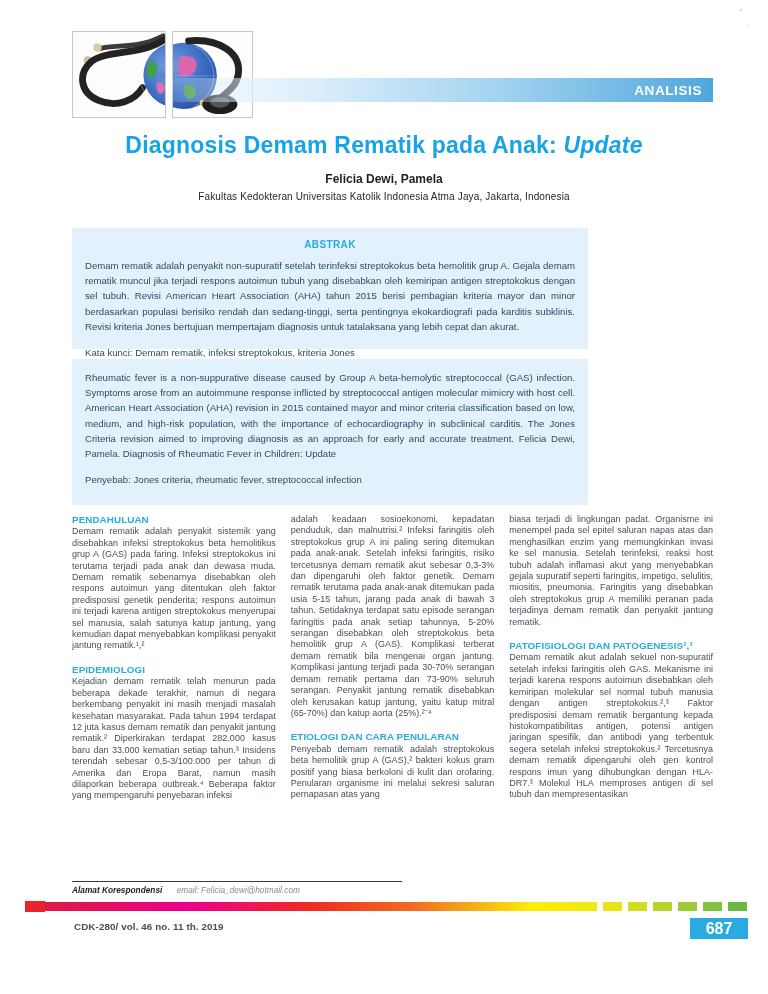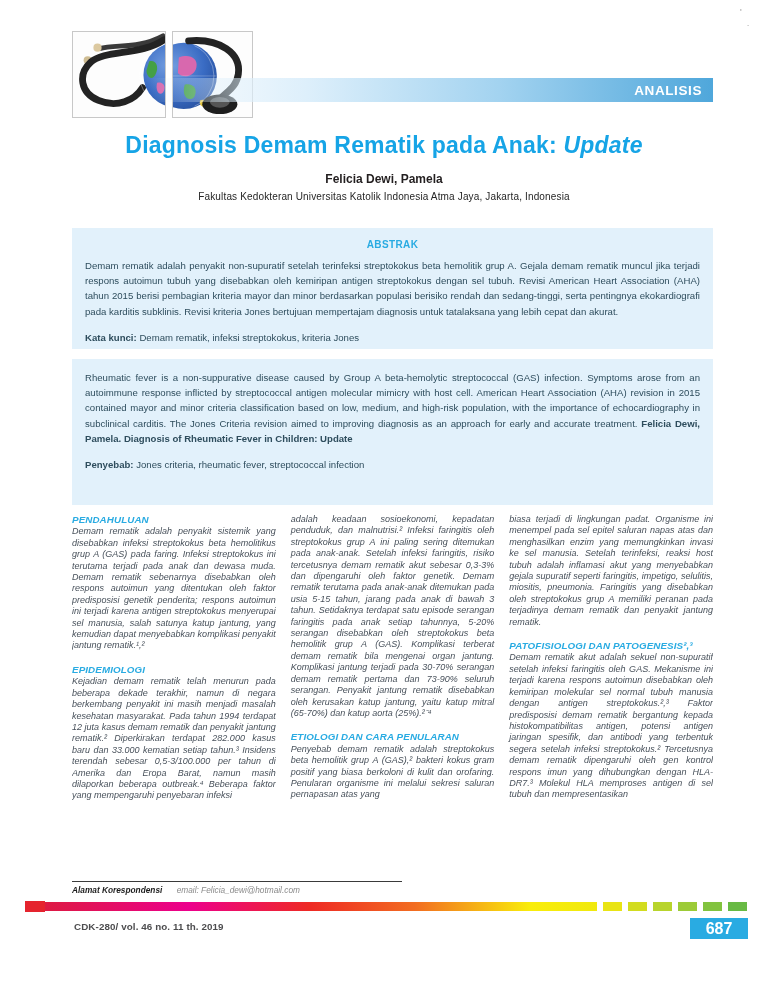--- a/index.html
+++ b/index.html
@@ -26,32 +26,32 @@
   .banner span{color:#ffffff;font-weight:bold;font-size:13.5px;letter-spacing:.6px;}
   
   .title{position:absolute;top:132px;left:0;right:0;margin:0;text-align:center;
     font-size:23px;font-weight:bold;color:#16a4e6;letter-spacing:.2px;}
   .title .it{font-style:italic;}
   .authors{position:absolute;top:172px;left:0;right:0;text-align:center;
     font-weight:bold;font-size:12px;color:#231f20;}
   .affiliation{position:absolute;top:191px;left:0;right:0;text-align:center;
     font-size:10px;color:#262626;letter-spacing:.15px;}
   
-  .absbox{position:absolute;left:72px;width:641px;background:#e2f1fb;
+  .absbox{position:absolute;left:72px;width:516px;background:#e2f1fb;
     box-sizing:border-box;padding:11px 13px;color:#2e4d5d;}
   .abs1{top:228px;height:121px;}
   .abs2{top:359px;height:146px;}
   .abs-heading{text-align:center;color:#29abe2;font-weight:bold;font-size:10px;
     letter-spacing:.4px;margin:0 0 8px 0;}
   .abs-body{margin:0;font-size:9.6px;line-height:15.2px;text-align:justify;}
   .abs-keywords{margin:13px 0 0 0;font-size:9.6px;}
-  .b{font-weight:bold;}
+  .b{font-weight:normal;}
   
   .columns{position:absolute;left:72px;top:514px;width:641px;height:366px;
-    display:flex;gap:15px;overflow:hidden;font-style:italic;}
+    display:flex;gap:15px;overflow:hidden;}
   .col{flex:1;font-size:9px;line-height:11.4px;text-align:justify;color:#47505a;}
   .col h3{color:#29abe2;font-size:9.8px;font-weight:bold;margin:0 0 1px 0;letter-spacing:.1px;}
   .col h3.mt{margin-top:12px;}
   .col p{margin:0;}
   
   .correspondence{position:absolute;left:72px;top:881px;width:330px;
     border-top:1.6px solid #3a3a3a;padding-top:3px;font-size:8.3px;white-space:nowrap;}
   .corr-label{font-weight:bold;font-style:italic;color:#1d1d1d;margin-right:12px;}
   .corr-email{font-style:italic;color:#8a8a8a;}
   

